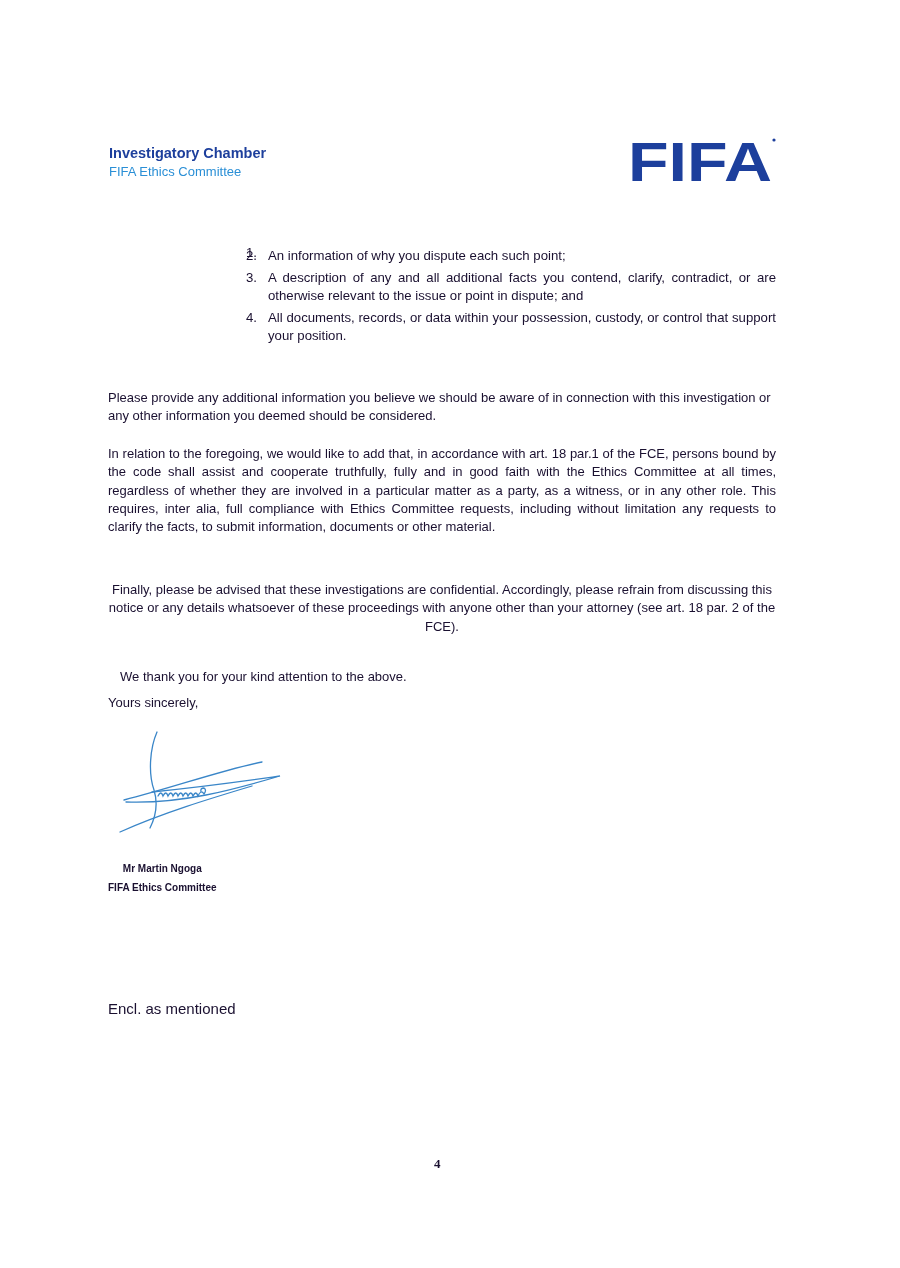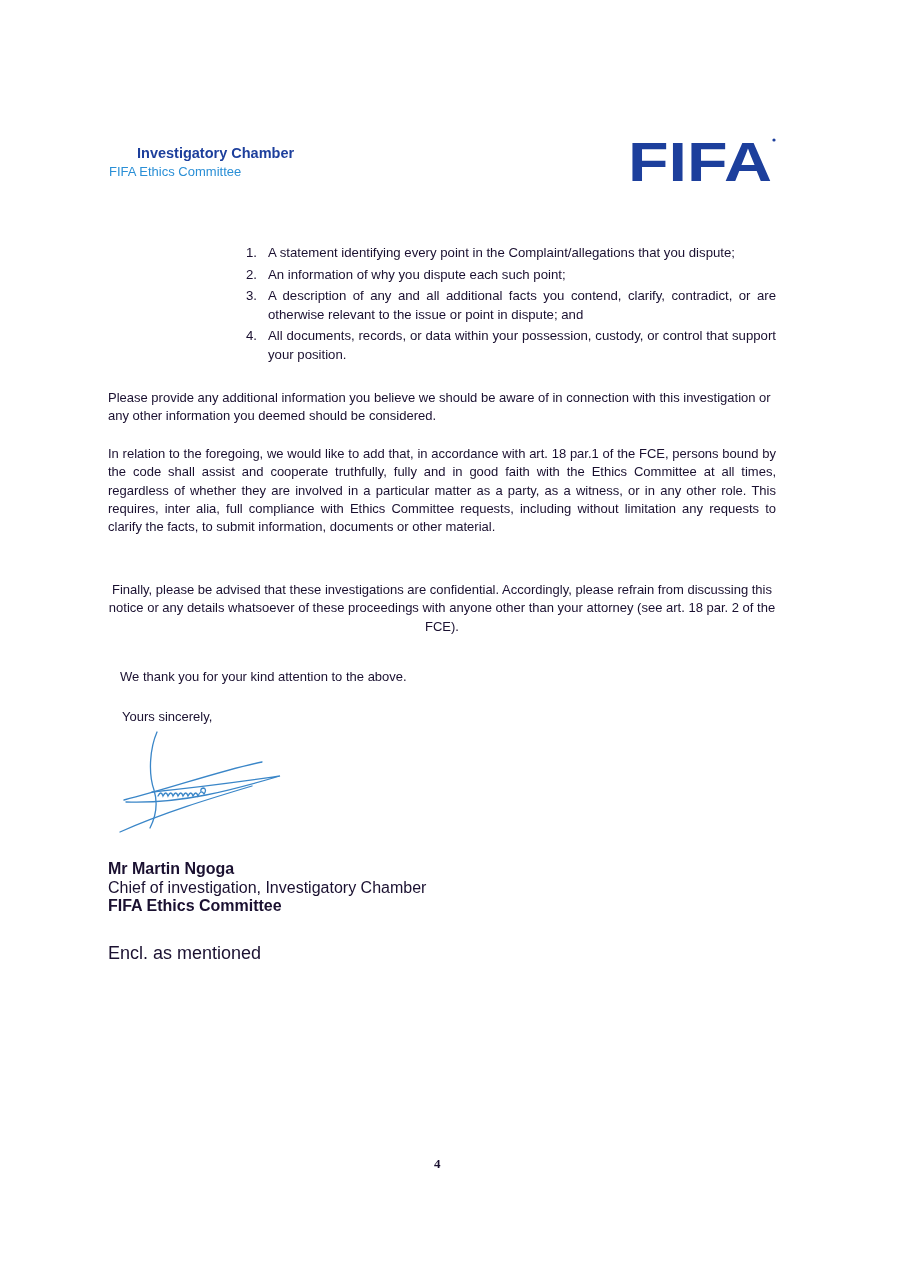--- a/index.html
+++ b/index.html
@@ -1,83 +1,81 @@
 <!DOCTYPE html>
 <html><head>
 <meta charset="utf-8">
 <style>
   html, body { margin:0; padding:0; background:#ffffff; }
   body { width:900px; height:1268px; position:relative; overflow:hidden;
          font-family:"Liberation Sans", sans-serif; color:#1a1030; }
-  .hdr-title { position:absolute; left:109px; top:145px; font-size:14.5px; font-weight:bold; color:#1d3f9c;margin-left:28px; }
+  .hdr-title { position:absolute; left:109px; top:145px; font-size:14.5px; font-weight:bold; color:#1d3f9c; }
   .hdr-sub { position:absolute; left:109px; top:164px; font-size:13px; color:#2a8fd6; }
   .logo { position:absolute; left:628px; top:136px; width:150px; height:48px; }
   .list { position:absolute; left:246px; top:244px; width:530px; font-size:13.2px; line-height:18.5px; }
   .item { position:relative; padding-left:22px; text-align:justify; margin-bottom:3px; }
   .item .num { position:absolute; left:0; top:0; }
   .para { position:absolute; left:108px; width:668px; font-size:13px; line-height:18.3px; text-align:justify; }
   .p1 { top:389px; text-align:left; }
   .p2 { top:445px; }
   .p3 { top:581px; text-align:center; }
   .p4 { top:656px; text-align:left; }
   .p5 { top:694px; text-align:left; }
   .sig { position:absolute; left:112px; top:728px; width:180px; height:110px; }
-  .signer { position:absolute; left:108px; top:860px; font-size:16px; line-height:18.5px; }
+  .signer { position:absolute; left:108px; top:860px; font-size:10px; line-height:18.5px;text-align:center; }
   .signer .name { font-weight:bold; }
   .signer .org { font-weight:bold; }
-  .encl { position:absolute; left:108px; top:943px; font-size:18px; }
+  .encl { position:absolute; left:108px; top:1000px; font-size:15px; }
   .pagenum { position:absolute; left:434px; top:1156px; font-size:13px; font-weight:bold; font-family:"Liberation Serif", serif; }
 </style>
 </head>
 <body>
 
 <div class="hdr-title">Investigatory Chamber</div>
 <div class="hdr-sub">FIFA Ethics Committee</div>
 
 <svg class="logo" viewBox="0 0 150 48">
   <text x="0" y="45" font-family="Liberation Sans, sans-serif" font-weight="bold" font-size="56" fill="#1d3f9c" textLength="144" lengthAdjust="spacingAndGlyphs">FIFA</text>
   <circle cx="146" cy="4" r="1.6" fill="#1d3f9c"></circle>
 </svg>
 
 <div class="list">
   <div class="item">
     <span class="num">1.</span>
-    <span>A statement identifying every point in the Complaint/allegations that you dispute;</span>
   </div>
   <div class="item">
     <span class="num">2.</span>
     <span>An information of why you dispute each such point;</span>
   </div>
   <div class="item">
     <span class="num">3.</span>
     <span>A description of any and all additional facts you contend, clarify, contradict, or are otherwise relevant to the issue or point in dispute; and</span>
   </div>
   <div class="item">
     <span class="num">4.</span>
     <span>All documents, records, or data within your possession, custody, or control that support your position.</span>
   </div>
 </div>
 
 <p class="para p1" style="margin:0">Please provide any additional information you believe we should be aware of in connection with this investigation or any other information you deemed should be considered.</p>
 <p class="para p2" style="margin:0">In relation to the foregoing, we would like to add that, in accordance with art. 18 par.1 of the FCE, persons bound by the code shall assist and cooperate truthfully, fully and in good faith with the Ethics Committee at all times, regardless of whether they are involved in a particular matter as a party, as a witness, or in any other role. This requires, inter alia, full compliance with Ethics Committee requests, including without limitation any requests to clarify the facts, to submit information, documents or other material.</p>
 <p class="para p3" style="margin:0">Finally, please be advised that these investigations are confidential. Accordingly, please refrain from discussing this notice or any details whatsoever of these proceedings with anyone other than your attorney (see art. 18 par. 2 of the FCE).</p>
 <p class="para p4" style="margin:12px">We thank you for your kind attention to the above.</p>
-<p class="para p5" style="margin:14px">Yours sincerely,</p>
+<p class="para p5" style="margin:0">Yours sincerely,</p>
 
 <svg class="sig" viewBox="0 0 180 110">
   <g fill="none" stroke="#3a86c8" stroke-width="1.3" stroke-linecap="round">
     <path d="M45 4 C38 20, 36 45, 42 62 C46 75, 44 88, 38 100"></path>
     <path d="M8 104 C50 85, 100 70, 140 58"></path>
     <path d="M12 72 C60 60, 110 42, 150 34"></path>
     <path d="M14 74 C70 76, 120 62, 168 48 C140 52, 100 58, 40 64"></path>
     <path d="M46 68 q3 -6 5 0 q3 -6 5 0 q3 -6 5 0 q3 -6 5 0 q3 -6 5 0 q3 -6 5 0 q3 -6 5 0 q3 -6 5 0 q3 -7 6 -2 q3 -4 0 -6 q-4 0 -3 4"></path>
   </g>
 </svg>
 
 <div class="signer">
   <div class="name">Mr Martin Ngoga</div>
-  <div>Chief of investigation, Investigatory Chamber</div>
   <div class="org">FIFA Ethics Committee</div>
 </div>
 
 <div class="encl">Encl. as mentioned</div>
 
 <div class="pagenum">4</div>
 
 </body></html>

